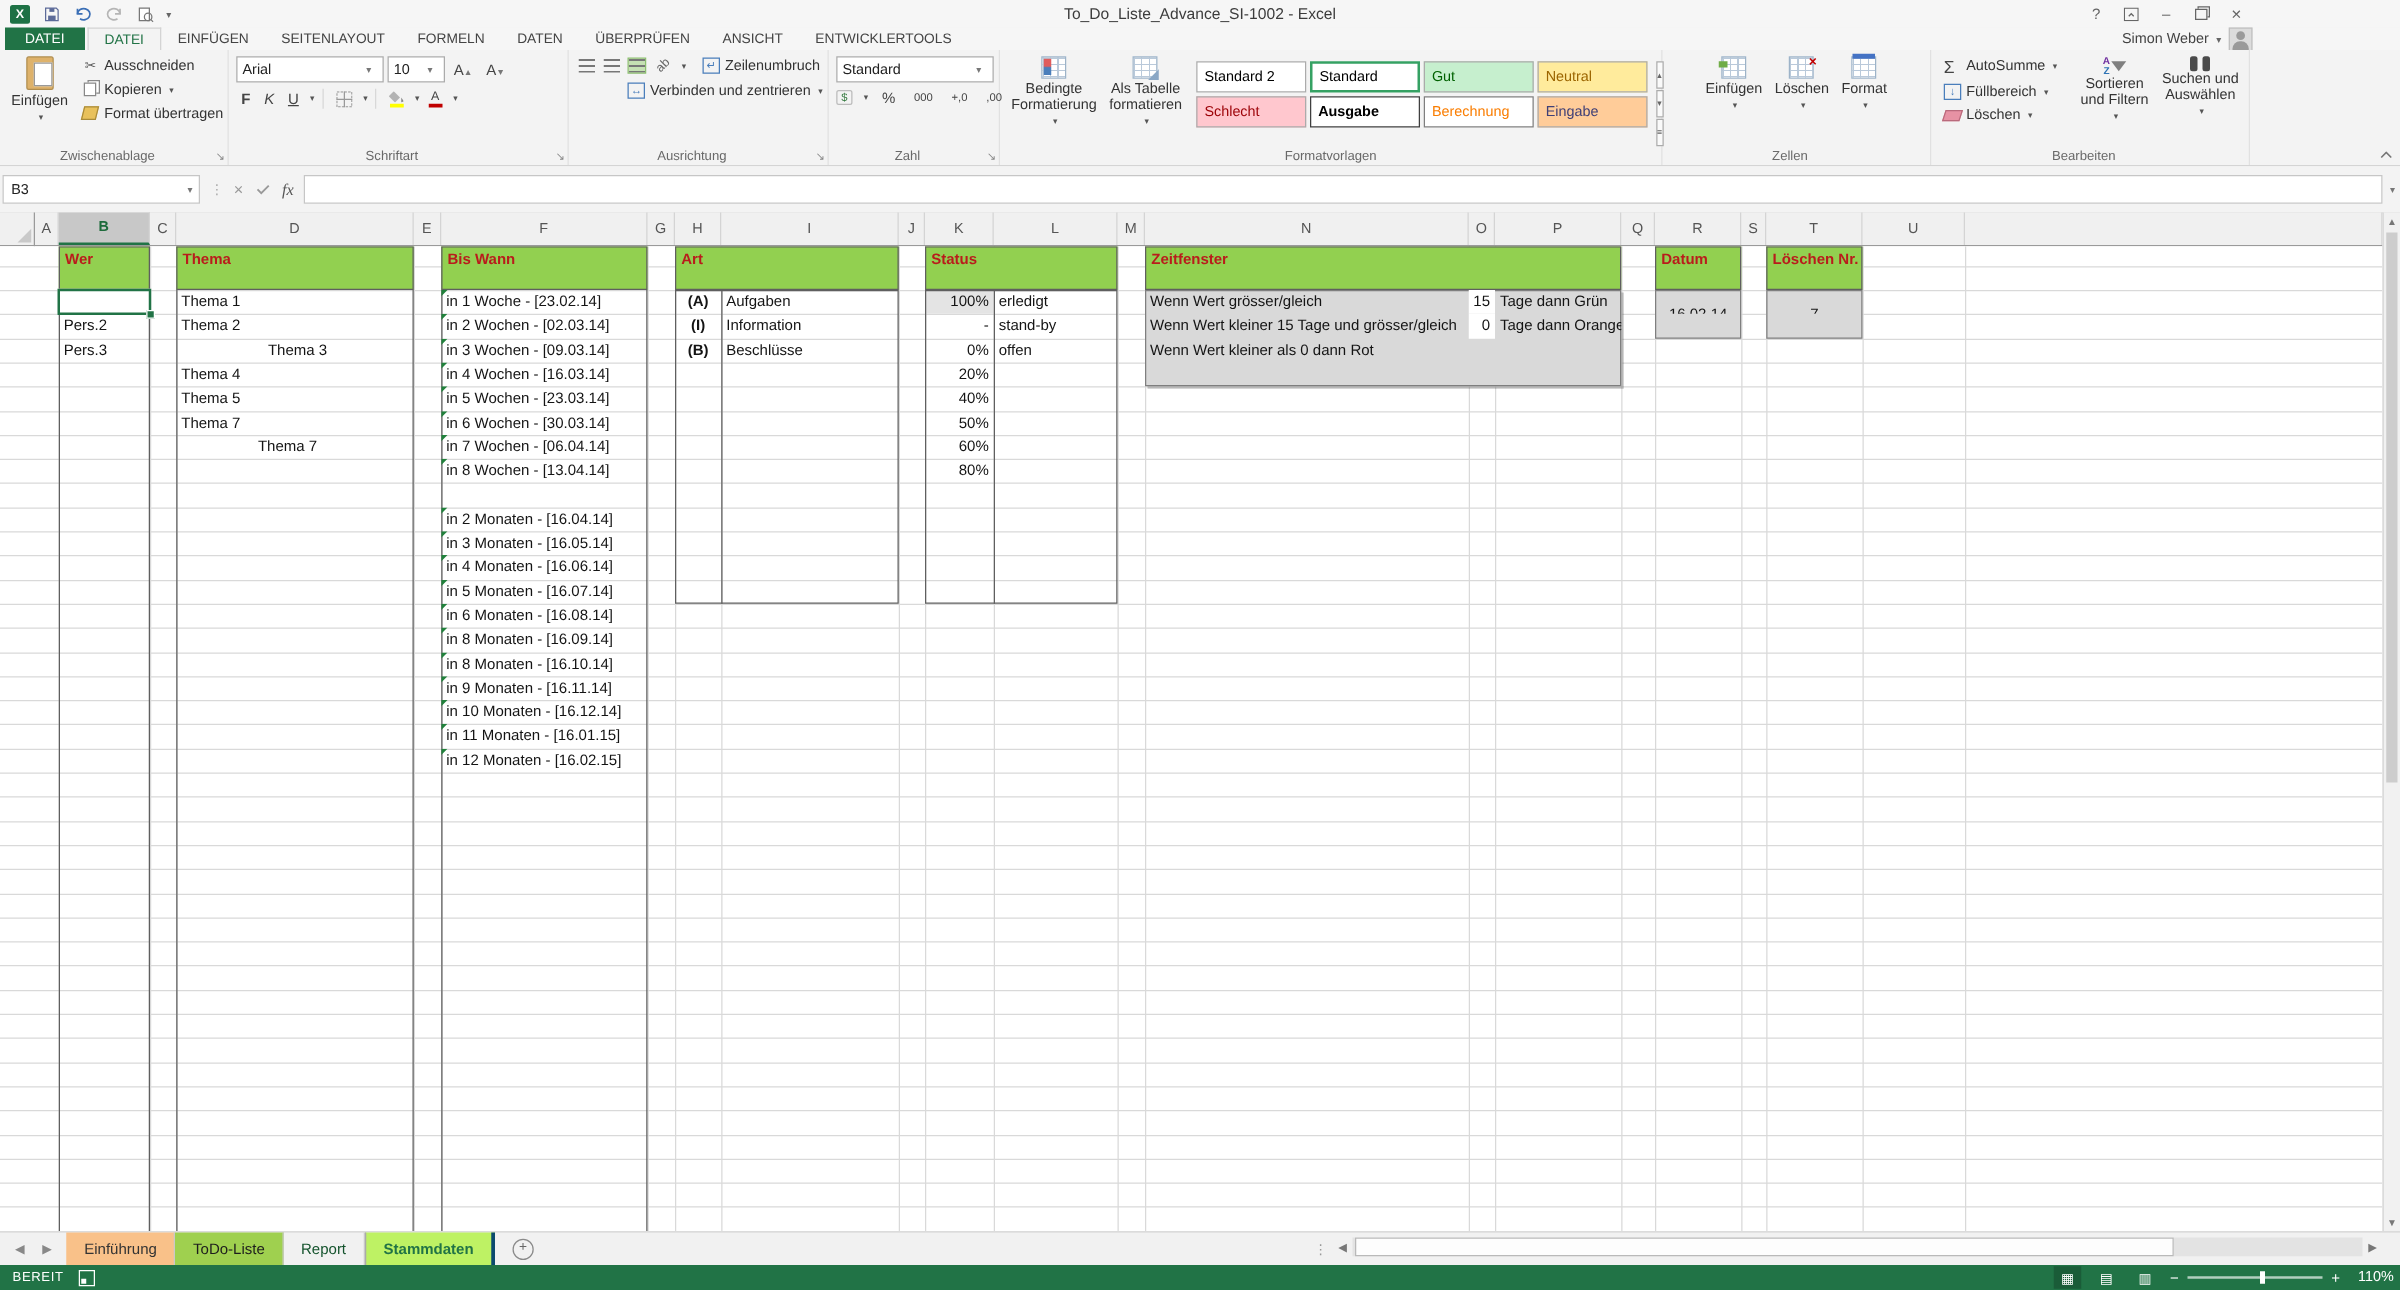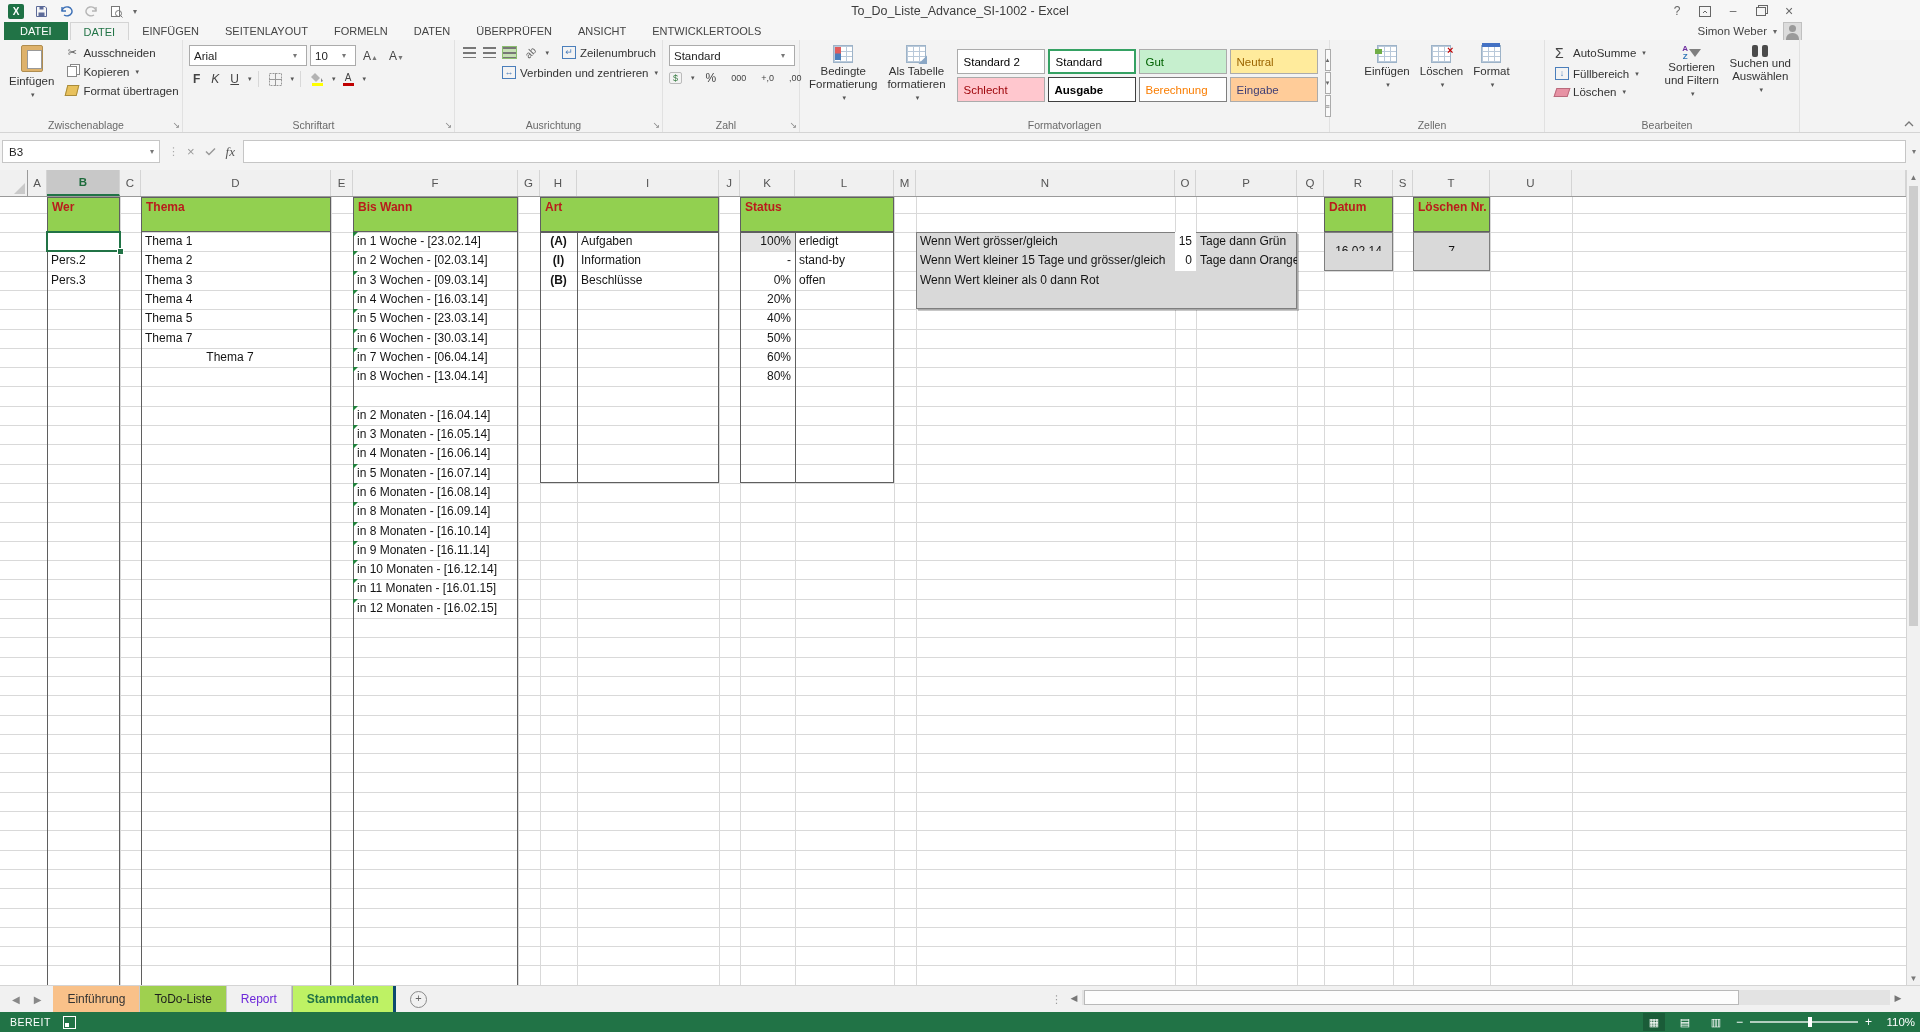--- a/index.html
+++ b/index.html
@@ -123,21 +123,21 @@
 
   
   .vscroll{position:absolute;right:0;top:170px;width:14px;height:815px;background:#f1f1f1;border-left:1px solid #d4d4d4;box-sizing:border-box}
   .vthumb{position:absolute;left:2px;width:9px;background:#cdcdcd}
   .sarrow{position:absolute;left:0;width:13px;height:14px;color:#777;font-size:8px;display:flex;align-items:center;justify-content:center}
 
   
   .tabbar{position:absolute;left:0;top:985px;width:1920px;height:27px;background:#f1f1f1;border-top:1px solid #d4d4d4;box-sizing:border-box;display:flex;align-items:stretch}
   .tnav{display:flex;align-items:center;gap:14px;padding:0 12px;color:#888;font-size:10px}
   #sheet-tabs{display:flex;align-items:stretch}
-  .stab{display:flex;align-items:center;padding:0 14px;font-size:12px;color:#6d28d9;border-right:1px solid #c9c9c9}
+  .stab{display:flex;align-items:center;padding:0 14px;font-size:12px;color:#14532d;border-right:1px solid #c9c9c9}
   .stab.orange{background:#f9c189;color:#333}
   .stab.green{background:#9fd04f;color:#1d1d1d}
   .stab.active{background:#bef264;color:#217346;font-weight:bold;border-left:1px solid #ababab;border-right:3px solid #0c4a6e}
   .addsheet{display:flex;align-items:center;margin-left:14px}
   .addsheet i{width:15px;height:15px;border:1px solid #8a8a8a;border-radius:50%;color:#666;font-size:11px;line-height:13px;text-align:center;font-style:normal}
   .tsplit{position:absolute;left:1051px;top:0;height:26px;display:flex;align-items:center;color:#999;font-size:11px}
   .hscroll{position:absolute;left:1066px;top:3px;width:840px;height:17px;background:#f1f1f1}
   .harrow{position:absolute;top:0;width:16px;height:17px;color:#777;font-size:9px;display:flex;align-items:center;justify-content:center}
   .htrack{position:absolute;left:16px;right:16px;top:1px;height:15px;background:#e3e3e3}
   .hthumb{position:absolute;left:2px;top:0;width:655px;height:15px;background:#fdfdfd;border:1px solid #b9b9b9;box-sizing:border-box}
@@ -624,27 +624,28 @@
       <div class="cbox" style="left: 740px; top: 35px; width: 154px; height: 250.9px; border: 1px solid rgb(95, 95, 95);"></div>
       <div class="cbox" style="left: 795px; top: 35px; width: 1px; height: 250.9px; background: rgb(95, 95, 95);"></div>
       <div class="cbox" style="left: 916px; top: 35px; width: 381px; height: 77.2px; background: rgb(217, 217, 217); border: 1px solid rgb(127, 127, 127); box-shadow: rgba(0, 0, 0, 0.22) 2px 2px 0px;"></div>
       <div class="cbox" style="left: 1324px; top: 35px; width: 69px; height: 38.6px; background: rgb(217, 217, 217); border: 1px solid rgb(127, 127, 127);"></div>
       <div class="cbox" style="left: 1413px; top: 35px; width: 77px; height: 38.6px; background: rgb(217, 217, 217); border: 1px solid rgb(127, 127, 127);"></div>
       <div class="ghdr" style="left: 47px; top: 0px; width: 73px; height: 35px;">Wer</div>
       <div class="ghdr" style="left: 141px; top: 0px; width: 190px; height: 35px;">Thema</div>
       <div class="ghdr" style="left: 353px; top: 0px; width: 165px; height: 35px;">Bis Wann</div>
       <div class="ghdr" style="left: 540px; top: 0px; width: 179px; height: 35px;">Art</div>
       <div class="ghdr" style="left: 740px; top: 0px; width: 154px; height: 35px;">Status</div>
+      <div class="ghdr" style="left: 916px; top: 0px; width: 381px; height: 35px;">Zeitfenster</div>
       <div class="ghdr" style="left: 1324px; top: 0px; width: 69px; height: 35px;">Datum</div>
       <div class="ghdr" style="left: 1413px; top: 0px; width: 77px; height: 35px;">Löschen Nr.</div>
       <div class="cell" style="left: 47px; top: 54.3px; width: 73px; height: 19.3px; text-align: left; padding-left: 4px; padding-right: 0px; font-weight: normal;">Pers.2</div>
       <div class="cell" style="left: 47px; top: 73.6px; width: 73px; height: 19.3px; text-align: left; padding-left: 4px; padding-right: 0px; font-weight: normal;">Pers.3</div>
       <div class="cell" style="left: 141px; top: 35px; width: 190px; height: 19.3px; text-align: left; padding-left: 4px; padding-right: 0px; font-weight: normal;">Thema 1</div>
       <div class="cell" style="left: 141px; top: 54.3px; width: 190px; height: 19.3px; text-align: left; padding-left: 4px; padding-right: 0px; font-weight: normal;">Thema 2</div>
-      <div class="cell" style="left: 141px; top: 73.6px; width: 190px; height: 19.3px; text-align: left; padding-left: 4px; padding-right: 0px; font-weight: normal;">Thema 3</div>
+      <div class="cell" style="left: 141px; top: 73.6px; width: 190px; height: 19.3px; text-align: center; padding-left: 4px; padding-right: 0px; font-weight: normal;">Thema 3</div>
       <div class="cell" style="left: 141px; top: 92.9px; width: 190px; height: 19.3px; text-align: left; padding-left: 4px; padding-right: 0px; font-weight: normal;">Thema 4</div>
       <div class="cell" style="left: 141px; top: 112.2px; width: 190px; height: 19.3px; text-align: left; padding-left: 4px; padding-right: 0px; font-weight: normal;">Thema 5</div>
       <div class="cell" style="left: 141px; top: 131.5px; width: 190px; height: 19.3px; text-align: left; padding-left: 4px; padding-right: 0px; font-weight: normal;">Thema 7</div>
       <div class="cell" style="left: 141px; top: 150.8px; width: 174px; height: 19.3px; text-align: center; padding-left: 4px; padding-right: 0px; font-weight: normal;">Thema 7</div>
       <div class="cell cmt" style="left: 353px; top: 35px; width: 165px; height: 19.3px; text-align: left; padding-left: 4px; padding-right: 0px; font-weight: normal;">in 1 Woche  - [23.02.14]</div>
       <div class="cell cmt" style="left: 353px; top: 54.3px; width: 165px; height: 19.3px; text-align: left; padding-left: 4px; padding-right: 0px; font-weight: normal;">in 2 Wochen - [02.03.14]</div>
       <div class="cell cmt" style="left: 353px; top: 73.6px; width: 165px; height: 19.3px; text-align: left; padding-left: 4px; padding-right: 0px; font-weight: normal;">in 3 Wochen - [09.03.14]</div>
       <div class="cell cmt" style="left: 353px; top: 92.9px; width: 165px; height: 19.3px; text-align: left; padding-left: 4px; padding-right: 0px; font-weight: normal;">in 4 Wochen - [16.03.14]</div>
       <div class="cell cmt" style="left: 353px; top: 112.2px; width: 165px; height: 19.3px; text-align: left; padding-left: 4px; padding-right: 0px; font-weight: normal;">in 5 Wochen - [23.03.14]</div>
       <div class="cell cmt" style="left: 353px; top: 131.5px; width: 165px; height: 19.3px; text-align: left; padding-left: 4px; padding-right: 0px; font-weight: normal;">in 6 Wochen - [30.03.14]</div>

